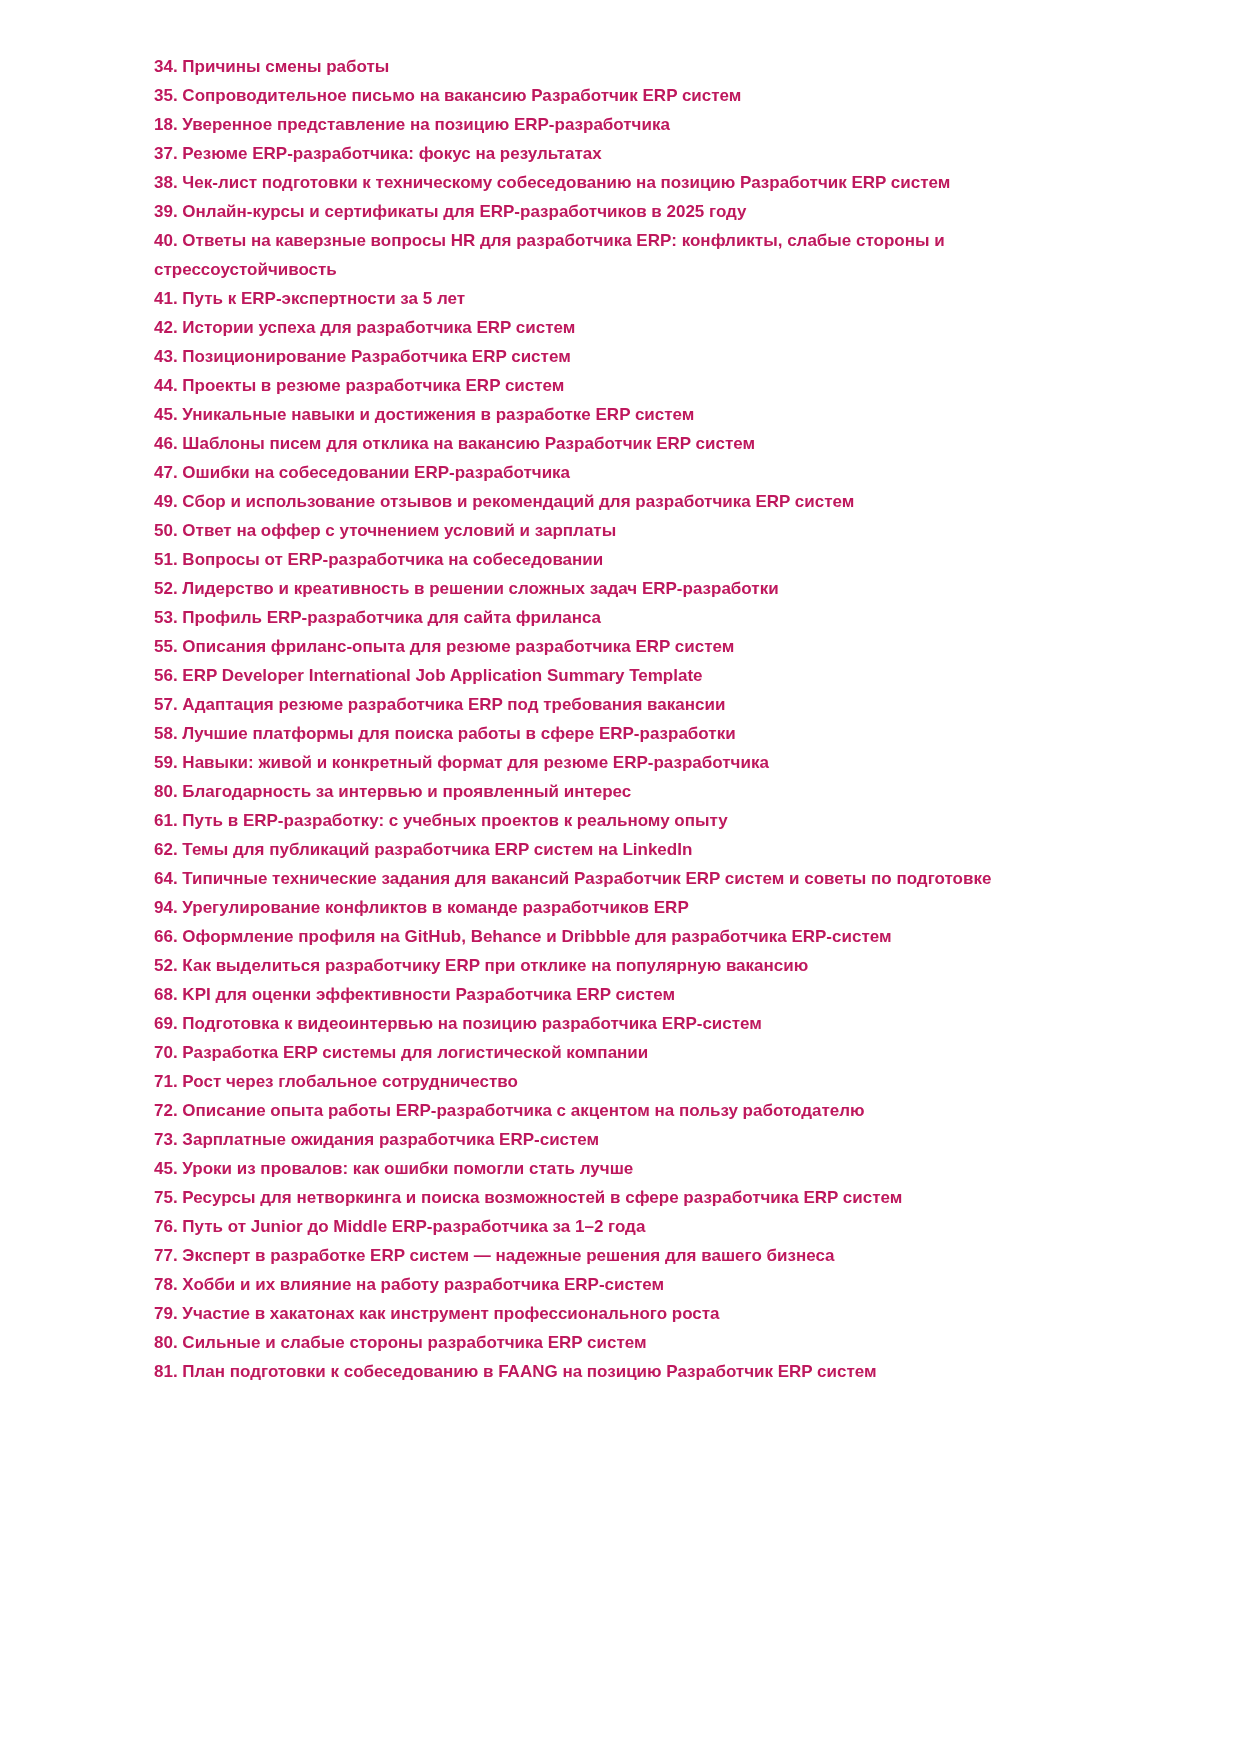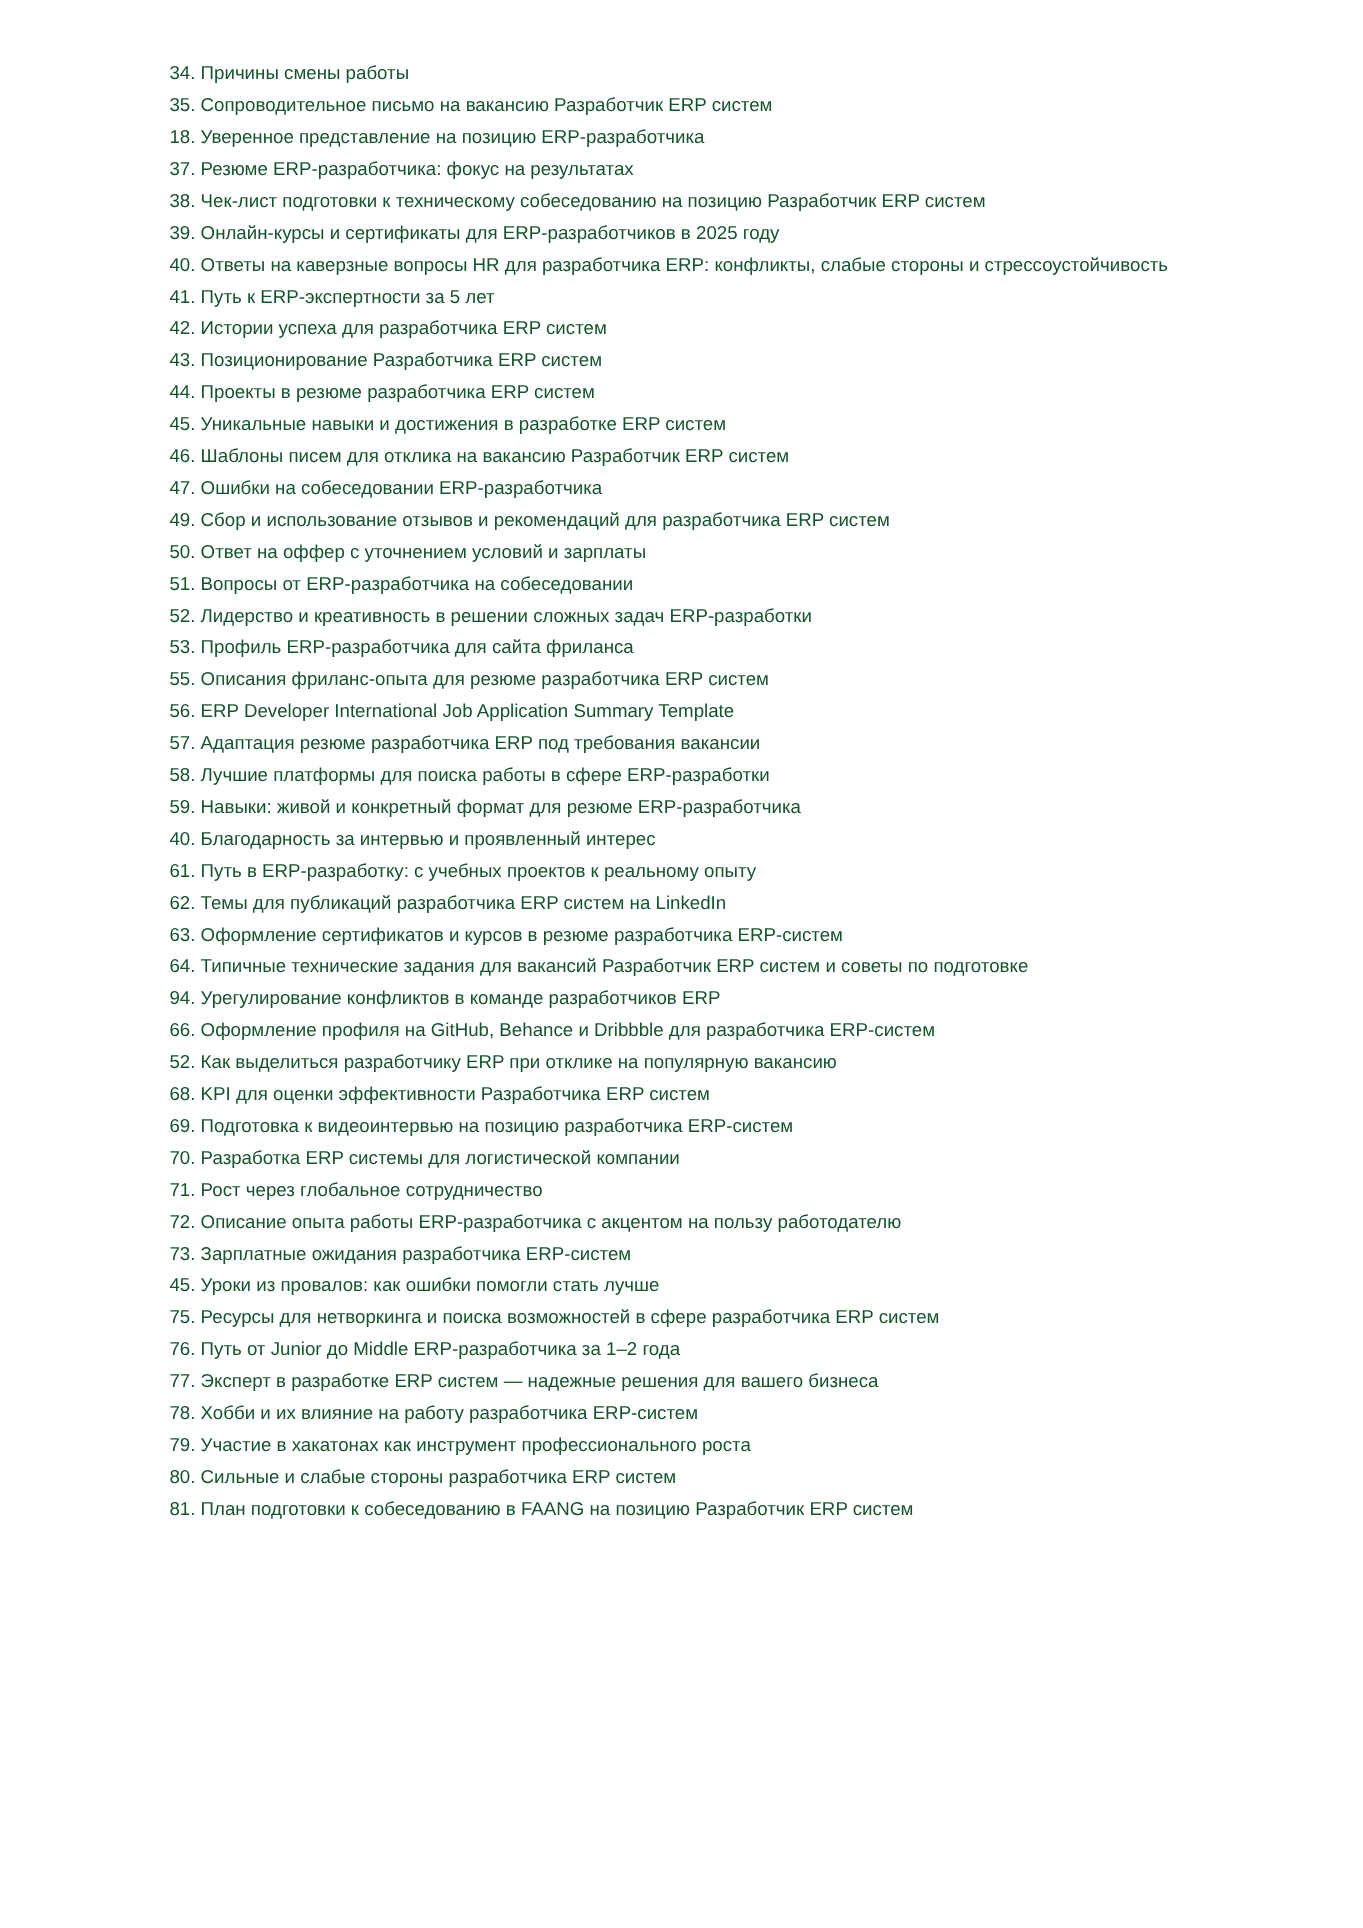--- a/index.html
+++ b/index.html
@@ -16,22 +16,22 @@
   }
   .page-content {
     position: absolute;
     left: 154px;
     top: 52px;
     width: 932px;
   }
   .topic-item {
     font-size: 17px;
     line-height: 29px;
-    color: #14532d;
-    font-weight: 400;
+    color: #be185d;
+    font-weight: 700;
     word-wrap: break-word;
   }
 </style>
 </head>
 <body>
 
 <div class="page-content" id="topic-list">
     <div class="topic-item">34. Причины смены работы</div>
     <div class="topic-item">35. Сопроводительное письмо на вакансию Разработчик ERP систем</div>
     <div class="topic-item">18. Уверенное представление на позицию ERP-разработчика</div>
@@ -49,24 +49,23 @@
     <div class="topic-item">49. Сбор и использование отзывов и рекомендаций для разработчика ERP систем</div>
     <div class="topic-item">50. Ответ на оффер с уточнением условий и зарплаты</div>
     <div class="topic-item">51. Вопросы от ERP-разработчика на собеседовании</div>
     <div class="topic-item">52. Лидерство и креативность в решении сложных задач ERP-разработки</div>
     <div class="topic-item">53. Профиль ERP-разработчика для сайта фриланса</div>
     <div class="topic-item">55. Описания фриланс-опыта для резюме разработчика ERP систем</div>
     <div class="topic-item">56. ERP Developer International Job Application Summary Template</div>
     <div class="topic-item">57. Адаптация резюме разработчика ERP под требования вакансии</div>
     <div class="topic-item">58. Лучшие платформы для поиска работы в сфере ERP-разработки</div>
     <div class="topic-item">59. Навыки: живой и конкретный формат для резюме ERP-разработчика</div>
-    <div class="topic-item">40. Благодарность за интервью и проявленный интерес</div>
+    <div class="topic-item">80. Благодарность за интервью и проявленный интерес</div>
     <div class="topic-item">61. Путь в ERP-разработку: с учебных проектов к реальному опыту</div>
     <div class="topic-item">62. Темы для публикаций разработчика ERP систем на LinkedIn</div>
-    <div class="topic-item">63. Оформление сертификатов и курсов в резюме разработчика ERP-систем</div>
     <div class="topic-item">64. Типичные технические задания для вакансий Разработчик ERP систем и советы по подготовке</div>
     <div class="topic-item">94. Урегулирование конфликтов в команде разработчиков ERP</div>
     <div class="topic-item">66. Оформление профиля на GitHub, Behance и Dribbble для разработчика ERP-систем</div>
     <div class="topic-item">52. Как выделиться разработчику ERP при отклике на популярную вакансию</div>
     <div class="topic-item">68. KPI для оценки эффективности Разработчика ERP систем</div>
     <div class="topic-item">69. Подготовка к видеоинтервью на позицию разработчика ERP-систем</div>
     <div class="topic-item">70. Разработка ERP системы для логистической компании</div>
     <div class="topic-item">71. Рост через глобальное сотрудничество</div>
     <div class="topic-item">72. Описание опыта работы ERP-разработчика с акцентом на пользу работодателю</div>
     <div class="topic-item">73. Зарплатные ожидания разработчика ERP-систем</div>

